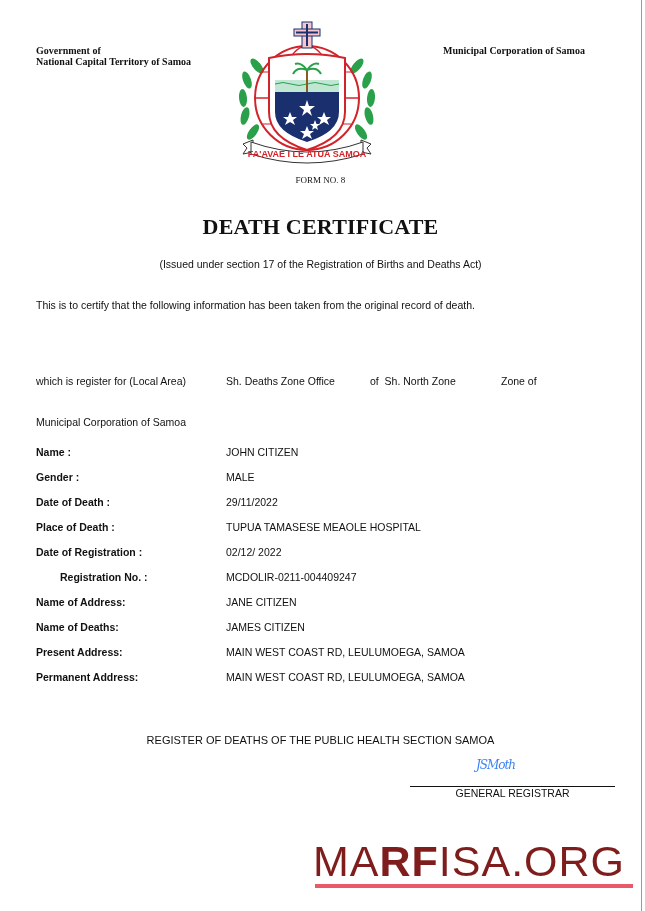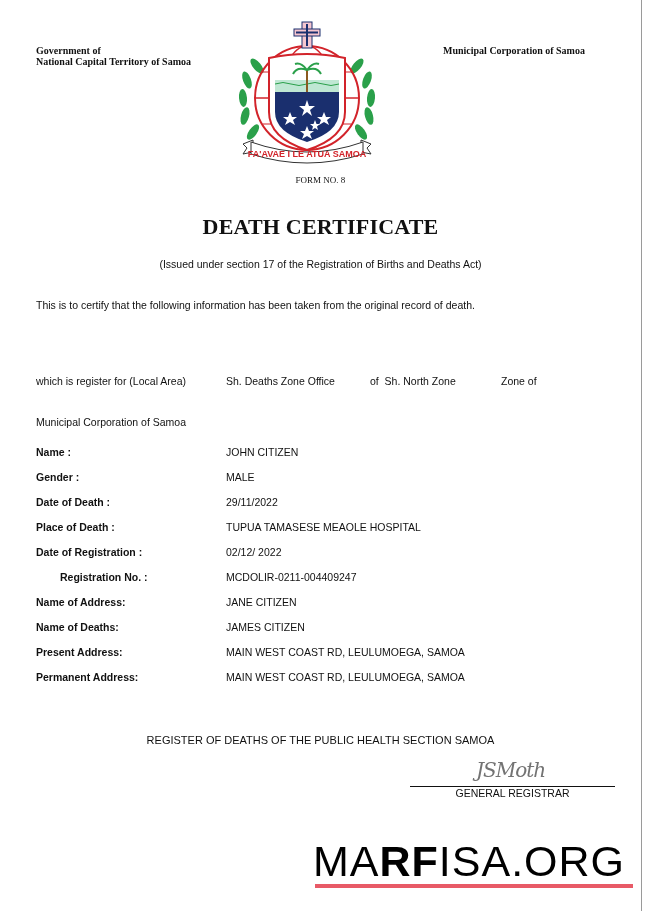--- a/index.html
+++ b/index.html
@@ -14,22 +14,22 @@
   .formno { left:0; width:641px; top:175px; text-align:center; font-size:9px; }
   .title { left:0; width:641px; top:214px; text-align:center; font-size:22px; font-weight:bold; letter-spacing:0.2px; }
   .subtitle { left:0; width:641px; top:258px; text-align:center; font-size:10.5px; }
   .certify { left:36px; top:299px; font-size:10.5px; }
   .t105 { font-size:10.5px;margin-top:12px; }
   .field-label { left:36px; font-size:10.5px; font-weight:bold; }
   .field-value { left:226px; font-size:10.5px; }
   .register { left:0; width:641px; top:734px; text-align:center; font-size:11px; font-weight:normal; }
   .sigline { left:410px; top:786px; width:205px; height:1px; background:#111; }
   .registrar { left:410px; width:205px; top:787px; text-align:center; font-size:10.5px; }
-  .signature { left:476px; top:758px; font-size:20px; font-style:italic; color:#737373; font-family:"DejaVu Serif", serif; letter-spacing:-1px; }
-  .wm { left:313px; top:838px; font-size:43px; color:#000000; letter-spacing:1px; line-height:46px; }
+  .signature { left:476px; top:758px; font-size:12px; font-style:italic; color:#3b82f6; font-family:"DejaVu Serif", serif; letter-spacing:-1px; }
+  .wm { left:313px; top:838px; font-size:43px; color:#7f1d1d; letter-spacing:1px; line-height:46px; }
   .wm b { font-weight:bold; }
   .wm-bar { left:315px; top:884px; width:318px; height:4px; background:#e85a67; }
 </style>
 </head>
 <body>
 
 <div class="page">
 
   <div class="abs hdr-left serif">
     <div>Government of</div>

